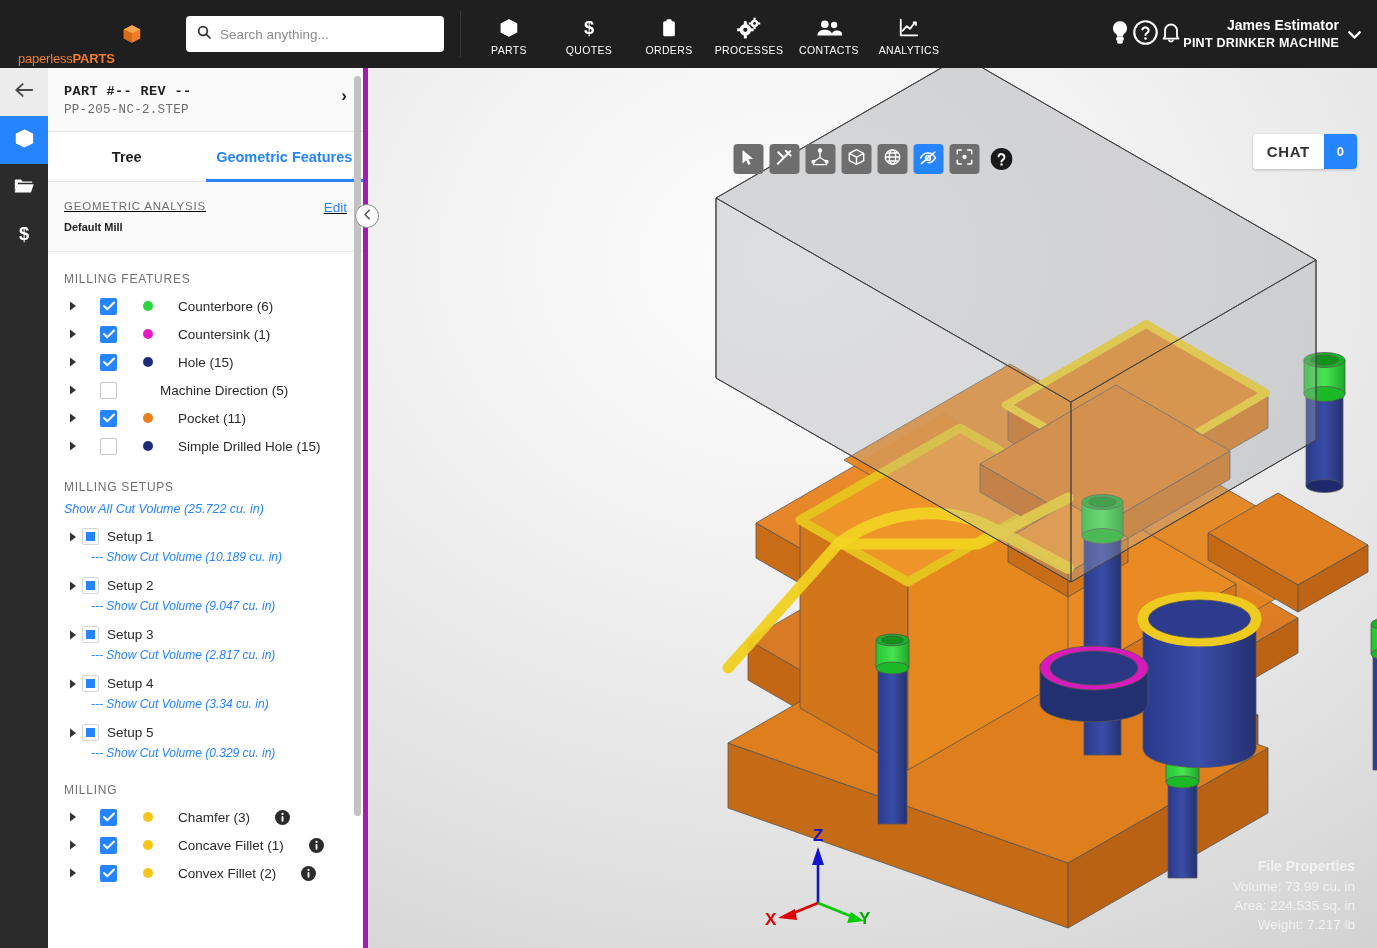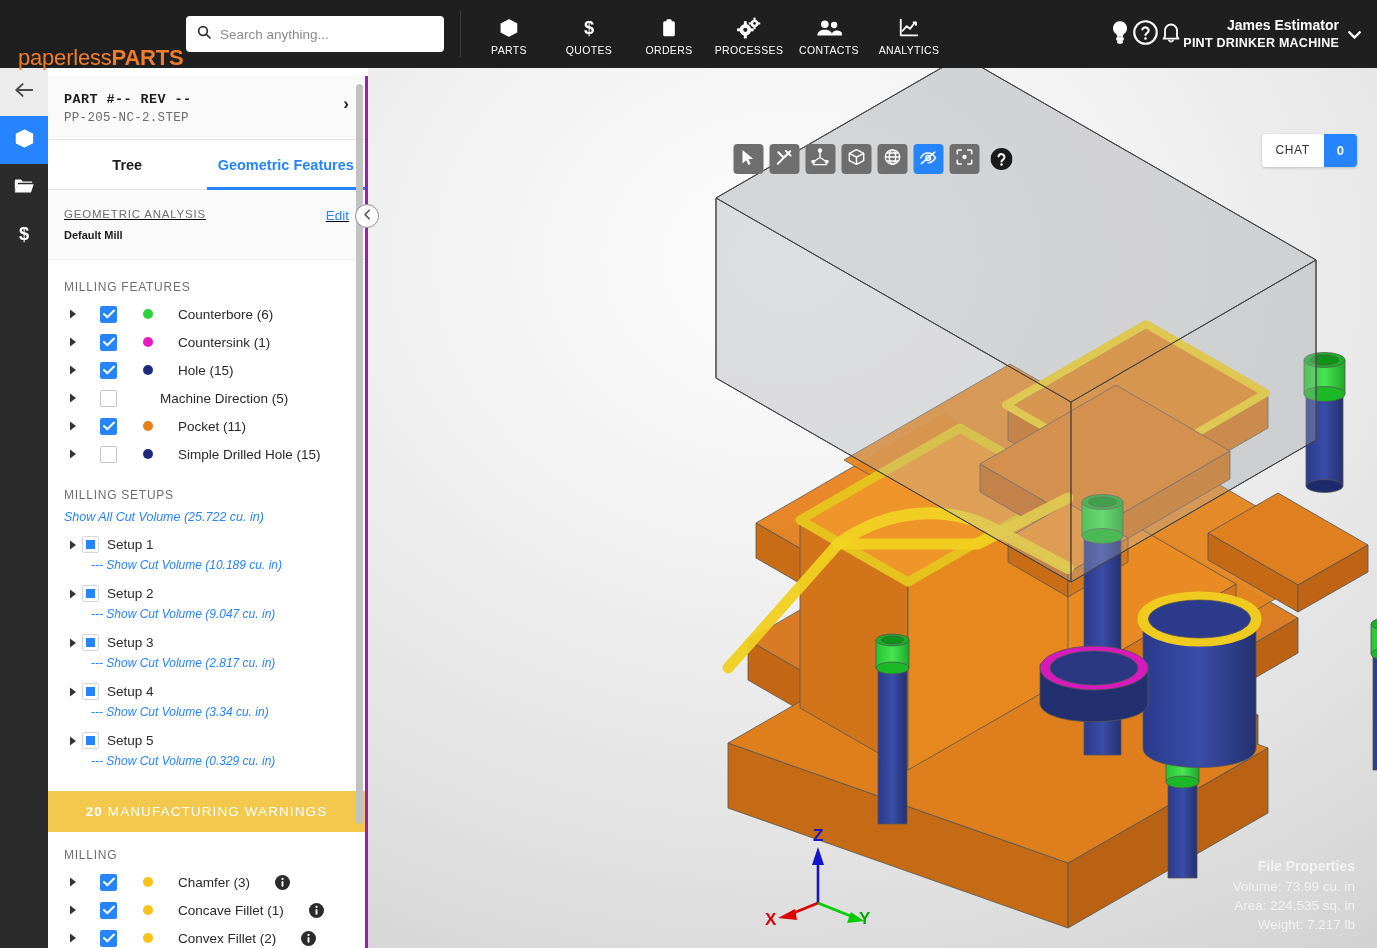--- a/index.html
+++ b/index.html
@@ -9,21 +9,21 @@
     background: #fff; overflow: hidden;
   }
   #app { position: relative; width: 1377px; height: 948px; display: flex; flex-direction: column; }
 
   
   .topbar {
     height: 68px; background: #1f1f1f; display: flex; align-items: center;
     flex: 0 0 68px; position: relative; z-index: 30;
   }
   .brand { display: flex; align-items: center; padding-left: 18px; width: 170px; }
-  .brand-text { font-size: 22px; letter-spacing: -0.2px; color: #F07C2C; margin-top: 48px; }
+  .brand-text { font-size: 13px; letter-spacing: -0.2px; color: #F07C2C; margin-top: 48px; }
   .brand-text b { color: #F07C2C; font-weight: 700; }
   .brand-text span.light { color: #F07C2C; font-weight: 400; }
   .brand-cube { margin-left: 6px; display: flex; }
 
   .searchwrap {
     margin-left: 16px; width: 258px; height: 36px; background: #fff;
     border-radius: 4px; display: flex; align-items: center; padding: 0 10px;
   }
   .searchwrap svg { flex: 0 0 auto; }
   .search-input {
@@ -60,21 +60,21 @@
     cursor: pointer;
   }
   .rail-item {
     height: 48px; display: flex; align-items: center; justify-content: center; cursor: pointer;
   }
   .rail-item.active { background: #2684FF; }
 
   
   .panel {
     width: 320px; flex: 0 0 320px; background: #fff; position: relative;
-    border-right: 3px solid #a21caf; overflow: hidden; margin-top: 8px;
+    border-right: 5px solid #a21caf; overflow: hidden;
   }
   .panel-scroll { height: 100%; overflow-y: auto; overflow-x: hidden; }
 
   .part-header {
     background: #fafafa; padding: 16px 16px 14px 16px; border-bottom: 1px solid #e6e6e6;
     display: flex; align-items: flex-start; cursor: pointer;
   }
   .part-header-txt { flex: 1; }
   .part-no {
     font-family: "Liberation Mono", monospace; font-size: 13.5px; font-weight: 700;
@@ -167,21 +167,21 @@
     display: flex; align-items: center; justify-content: center; cursor: pointer;
   }
   .tbtn.active { background: #2684FF; }
   .thelp { margin-left: 5px; cursor: pointer; display:flex; }
 
   .chatbtn {
     position: absolute; top: 66px; right: 20px; display: flex; z-index: 12;
     border-radius: 4px; overflow: hidden; box-shadow: 0 1px 3px rgba(0,0,0,.2); cursor: pointer;
   }
   .chatbtn .lbl {
-    background: #fff; color: #333; font-size: 12px; font-weight: 400; letter-spacing: .6px;
+    background: #fff; color: #333; font-size: 15px; font-weight: 700; letter-spacing: .6px;
     padding: 9px 14px;
   }
   .chatbtn .cnt {
     background: #2684FF; color: #fff; font-size: 13px; font-weight: 600;
     padding: 9px 13px; display:flex; align-items:center;
   }
   .fileprops {
     position: absolute; right: 22px; bottom: 14px; text-align: right; z-index: 12;
     color: #f2f2f2; line-height: 1.42;
   }
@@ -537,24 +537,20 @@
                 </svg>
               </span>
             <span class="cbox partial">
                 <i></i>
               </span>
             <span class="setup-label">Setup 5</span>
           </div>
           <div class="cutvol-line">--- Show Cut Volume (0.329 cu. in)</div>
         </div>
 
-        <div class="warnbar">
-          <b>20</b>
-          <span>MANUFACTURING WARNINGS</span>
-        </div>
 
         <div class="group-title" style="padding-top:16px">MILLING</div>
         <div>
           <div class="feat-row">
             <span class="tri">
                 <svg width="8" height="10" viewBox="0 0 8 10">
                   <path d="M1 0.5 7 5 1 9.5z" fill="#333"></path>
                 </svg>
               </span>
             <span class="cbox on">

